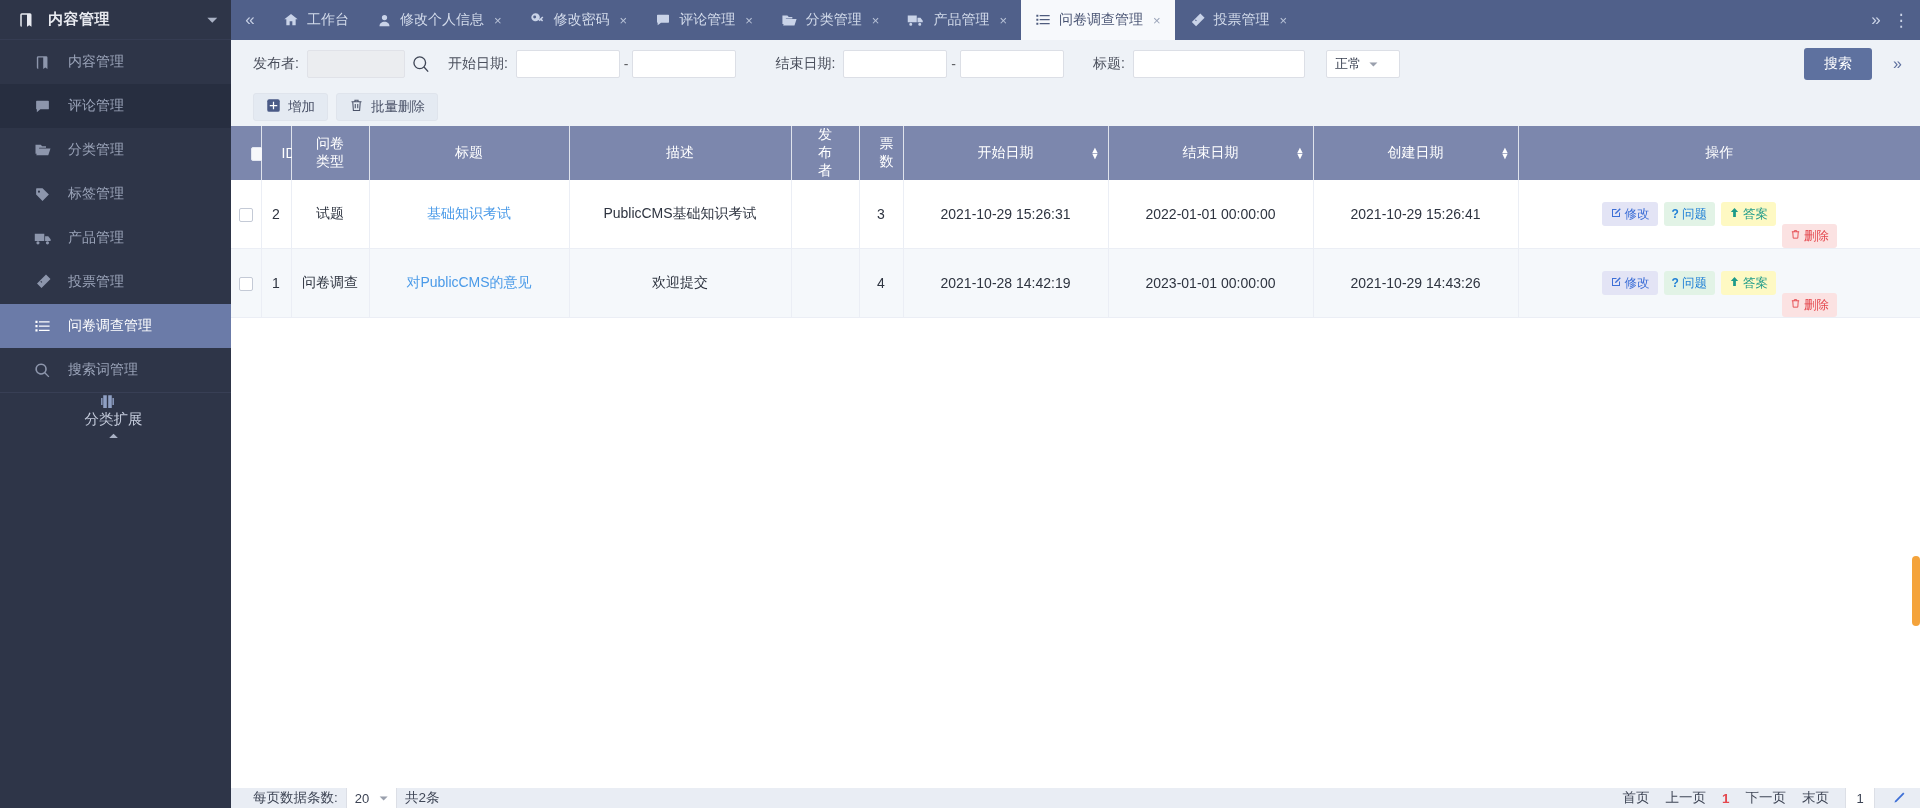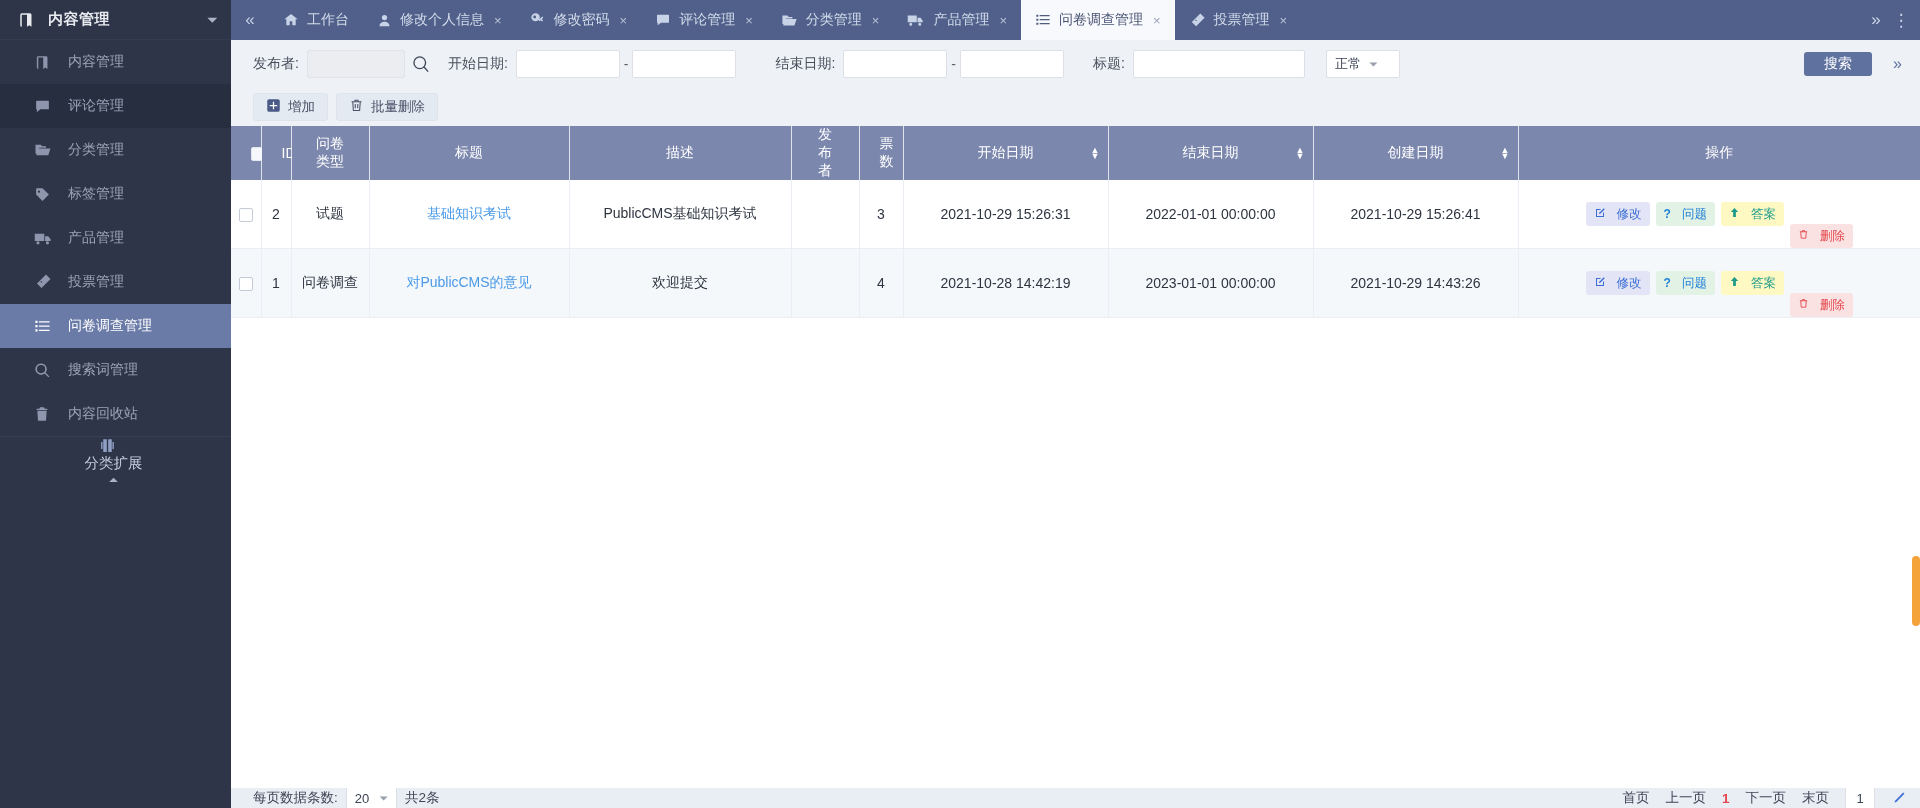--- a/index.html
+++ b/index.html
@@ -119,21 +119,21 @@
   .sel {
     height: 28px; border: 1px solid #dcdfe6; background: #fff; border-radius: 2px;
     display: flex; align-items: center; justify-content: flex-start;
     padding: 0 8px; min-width: 74px; color: #3c4354; font-size: 13px; cursor: pointer;
     margin-left: 14px;
   }
   .sel .chev { color: #9aa0ad; font-size: 11px; margin-left: 8px; }
   .sb-spacer { flex: 1; }
   .btn-search {
     background: #5e719f; color: #fff; border: none; border-radius: 3px;
-    height: 24px; padding: 0 20px; font-size: 14px; cursor: pointer;
+    height: 32px; padding: 0 20px; font-size: 14px; cursor: pointer;
     font-family: "Liberation Sans", sans-serif;
   }
   .dbl-chev { color: #5e719f; font-size: 16px; margin-left: 14px; margin-right: 4px; cursor: pointer; }
 
   
   .toolbar {
     flex: 0 0 38px;
     display: flex; align-items: center; gap: 8px;
     padding: 0 0 0 22px;
     background: #eef2f7;
@@ -170,21 +170,21 @@
   tbody tr.stripe td { background: #f5f8fb; }
   .lnk { color: #4a9ae8; cursor: pointer; }
   .chk {
     width: 14px; height: 14px; border: 1px solid #c4cad6; background: #fff;
     border-radius: 2px; display: inline-block; vertical-align: middle; cursor: pointer;
   }
   .chk.hdr { border-color: #e3e7f1; background: #f7f8fb; }
 
   .opbtns { display: flex; gap: 6px; justify-content: center; align-items: center; }
   .opbtn {
-    display: inline-flex; align-items: center; gap: 11px;
+    display: inline-flex; align-items: center; gap: 3px;
     height: 24px; padding: 0 8px; border-radius: 3px;
     font-size: 12.5px; cursor: pointer; white-space: nowrap;
   }
   .op-edit { background: #e3e4f5; color: #3d6fd6; }
   .op-q   { background: #e2f3e6; color: #1f7fd6; }
   .op-a   { background: #fef9c3; color: #1d9a8a; }
   .op-del { background: #fbe2e2; color: #e4484e; margin-top: 44px; }
 
   
   .pager {
@@ -299,28 +299,20 @@
 
     <div class="sb-item">
       <span class="sb-ico">
         <svg width="17" height="17" viewBox="0 0 24 24">
             <path d="M10 2a8 8 0 1 0 4.9 14.3l5.4 5.4 1.4-1.4-5.4-5.4A8 8 0 0 0 10 2zm0 2.2a5.8 5.8 0 1 1 0 11.6 5.8 5.8 0 0 1 0-11.6z"></path>
           </svg>
       </span>
       <span>搜索词管理</span>
     </div>
 
-    <div class="sb-item">
-      <span class="sb-ico">
-        <svg width="16" height="16" viewBox="0 0 24 24">
-            <path d="M9 2h6l1 2h4v2H4V4h4zM5 7h14l-1 15H6z"></path>
-          </svg>
-      </span>
-      <span>内容回收站</span>
-    </div>
 
     <div class="sb-group">
       <span class="sb-ico">
         <svg width="17" height="17" viewBox="0 0 24 24">
             <path fill="#8fa0c4" d="M6 3h5v18H6zM13 3h5v18h-5zM3 7h2v10H3zM19 7h2v10h-2z"></path>
           </svg>
       </span>
       <span class="sb-glabel">分类扩展</span>
       <span class="sb-chev">⏶</span>
     </div>

